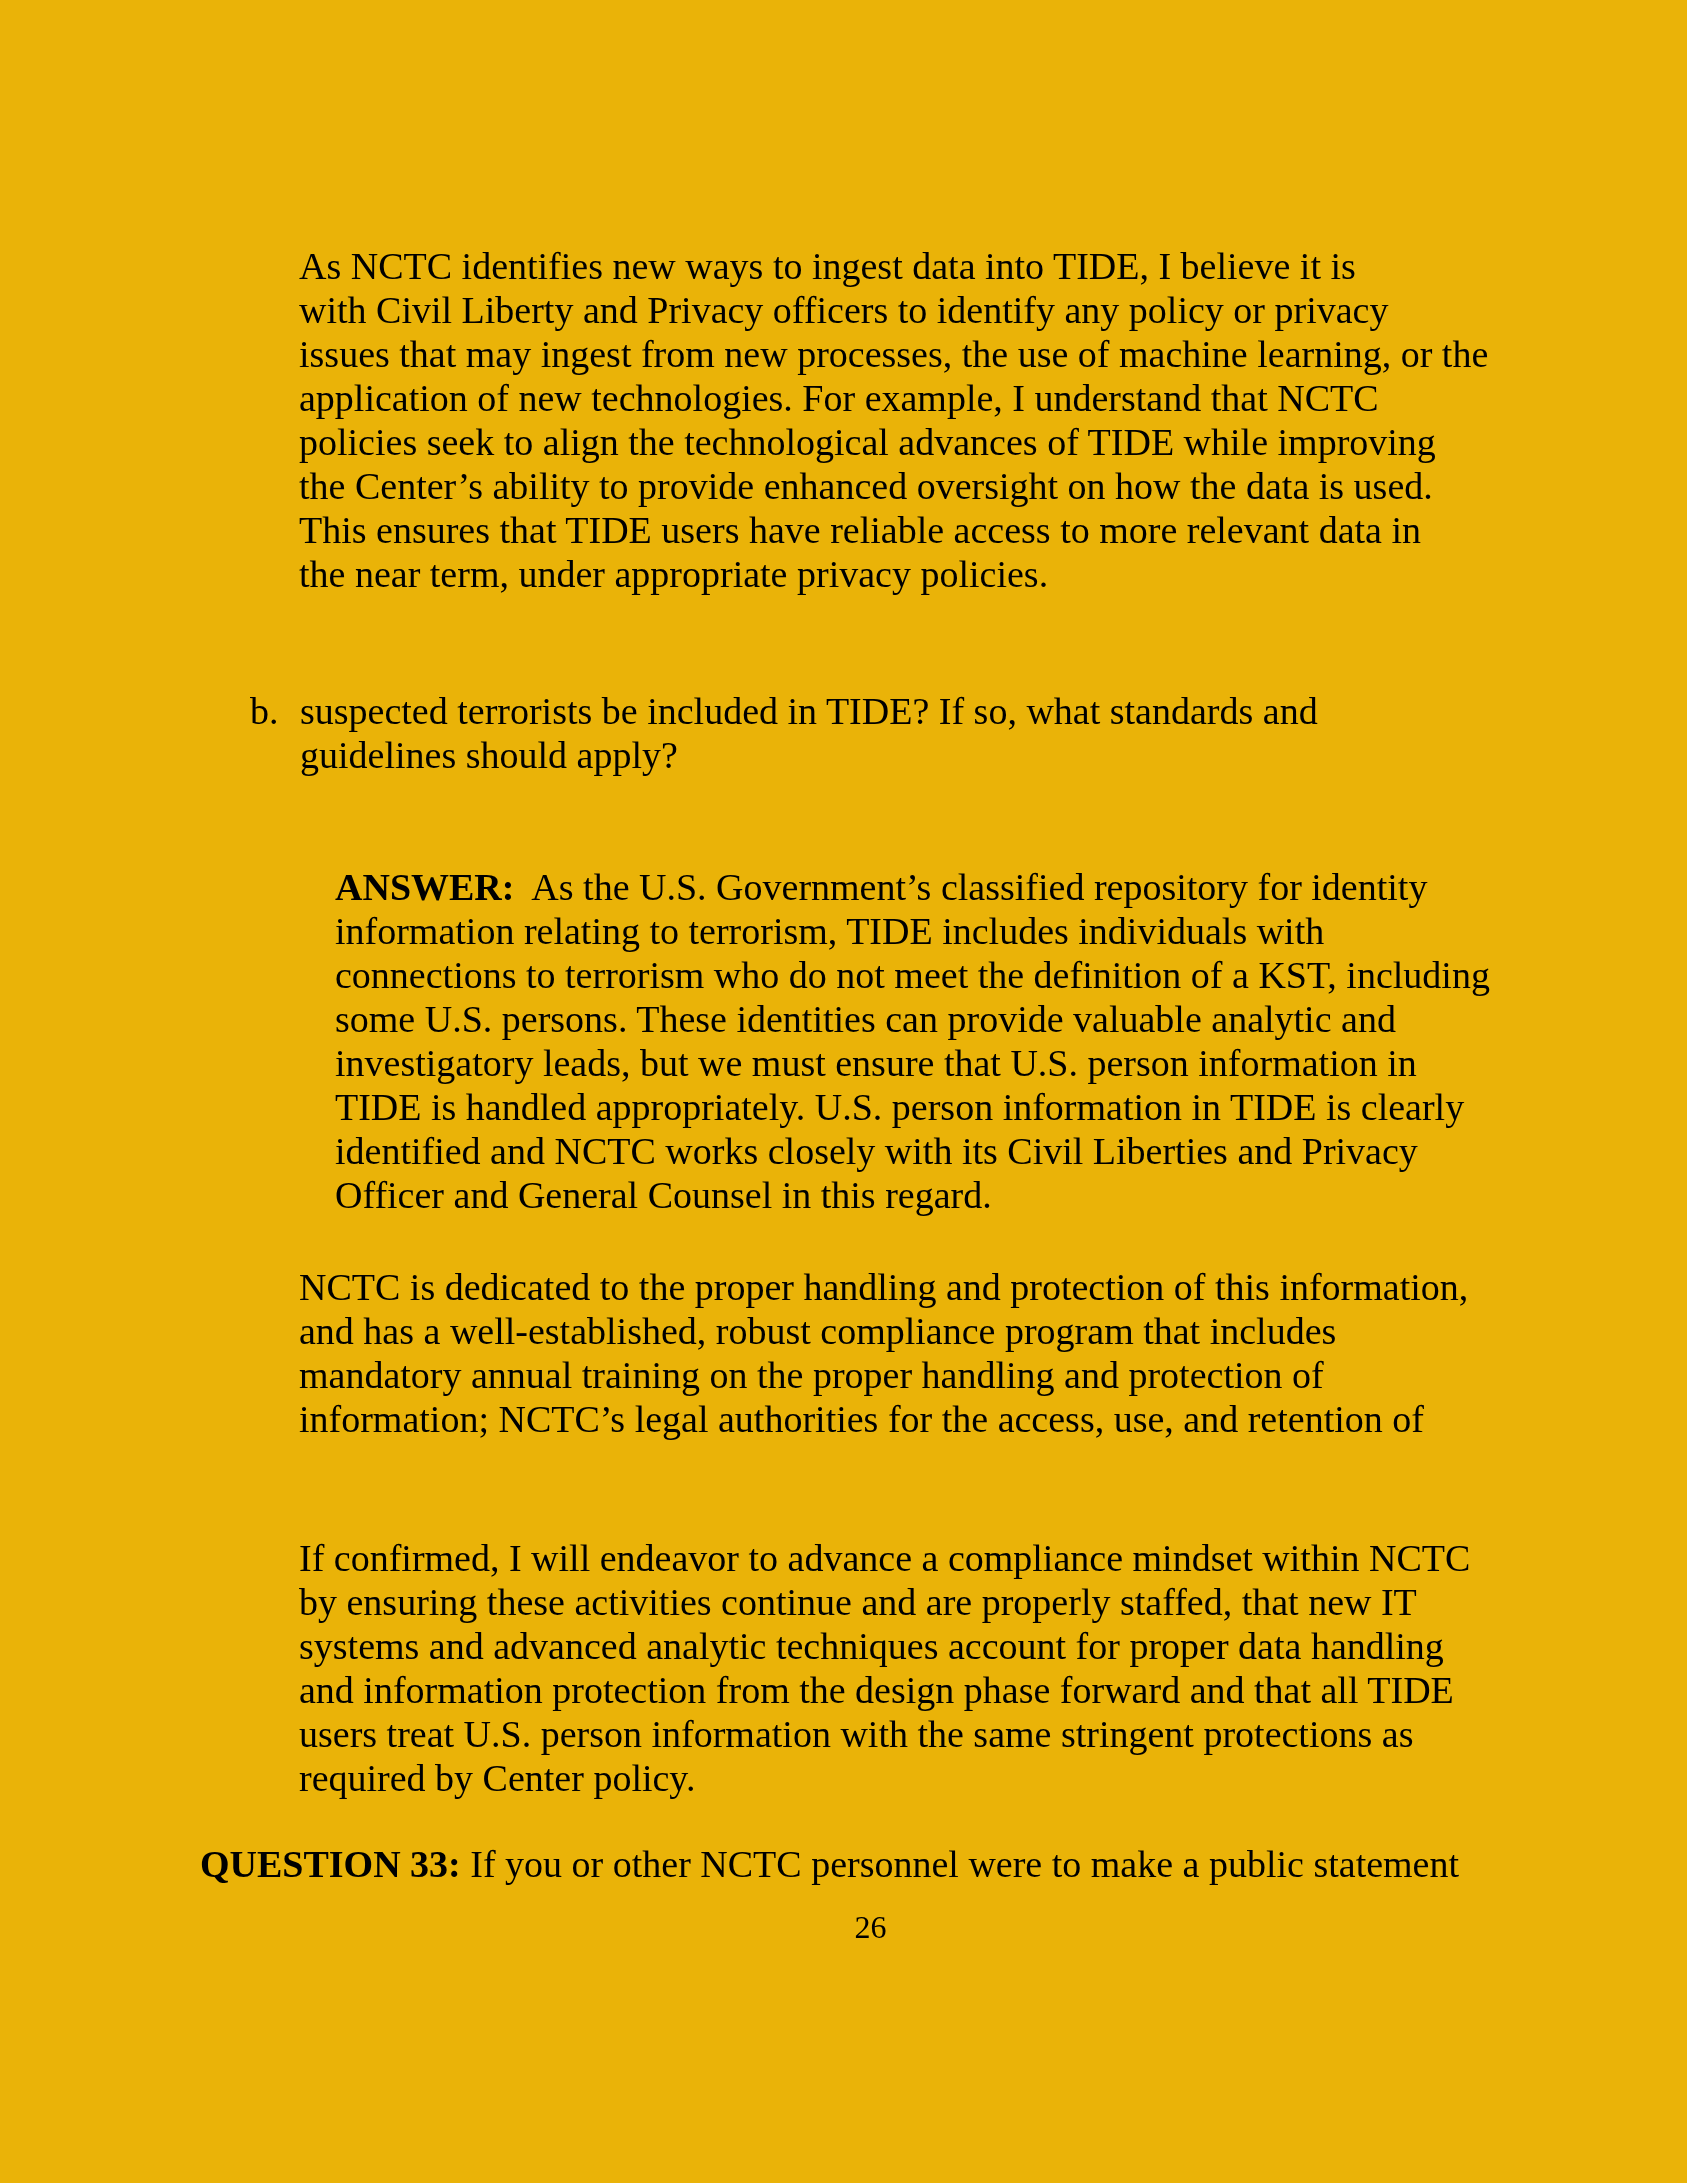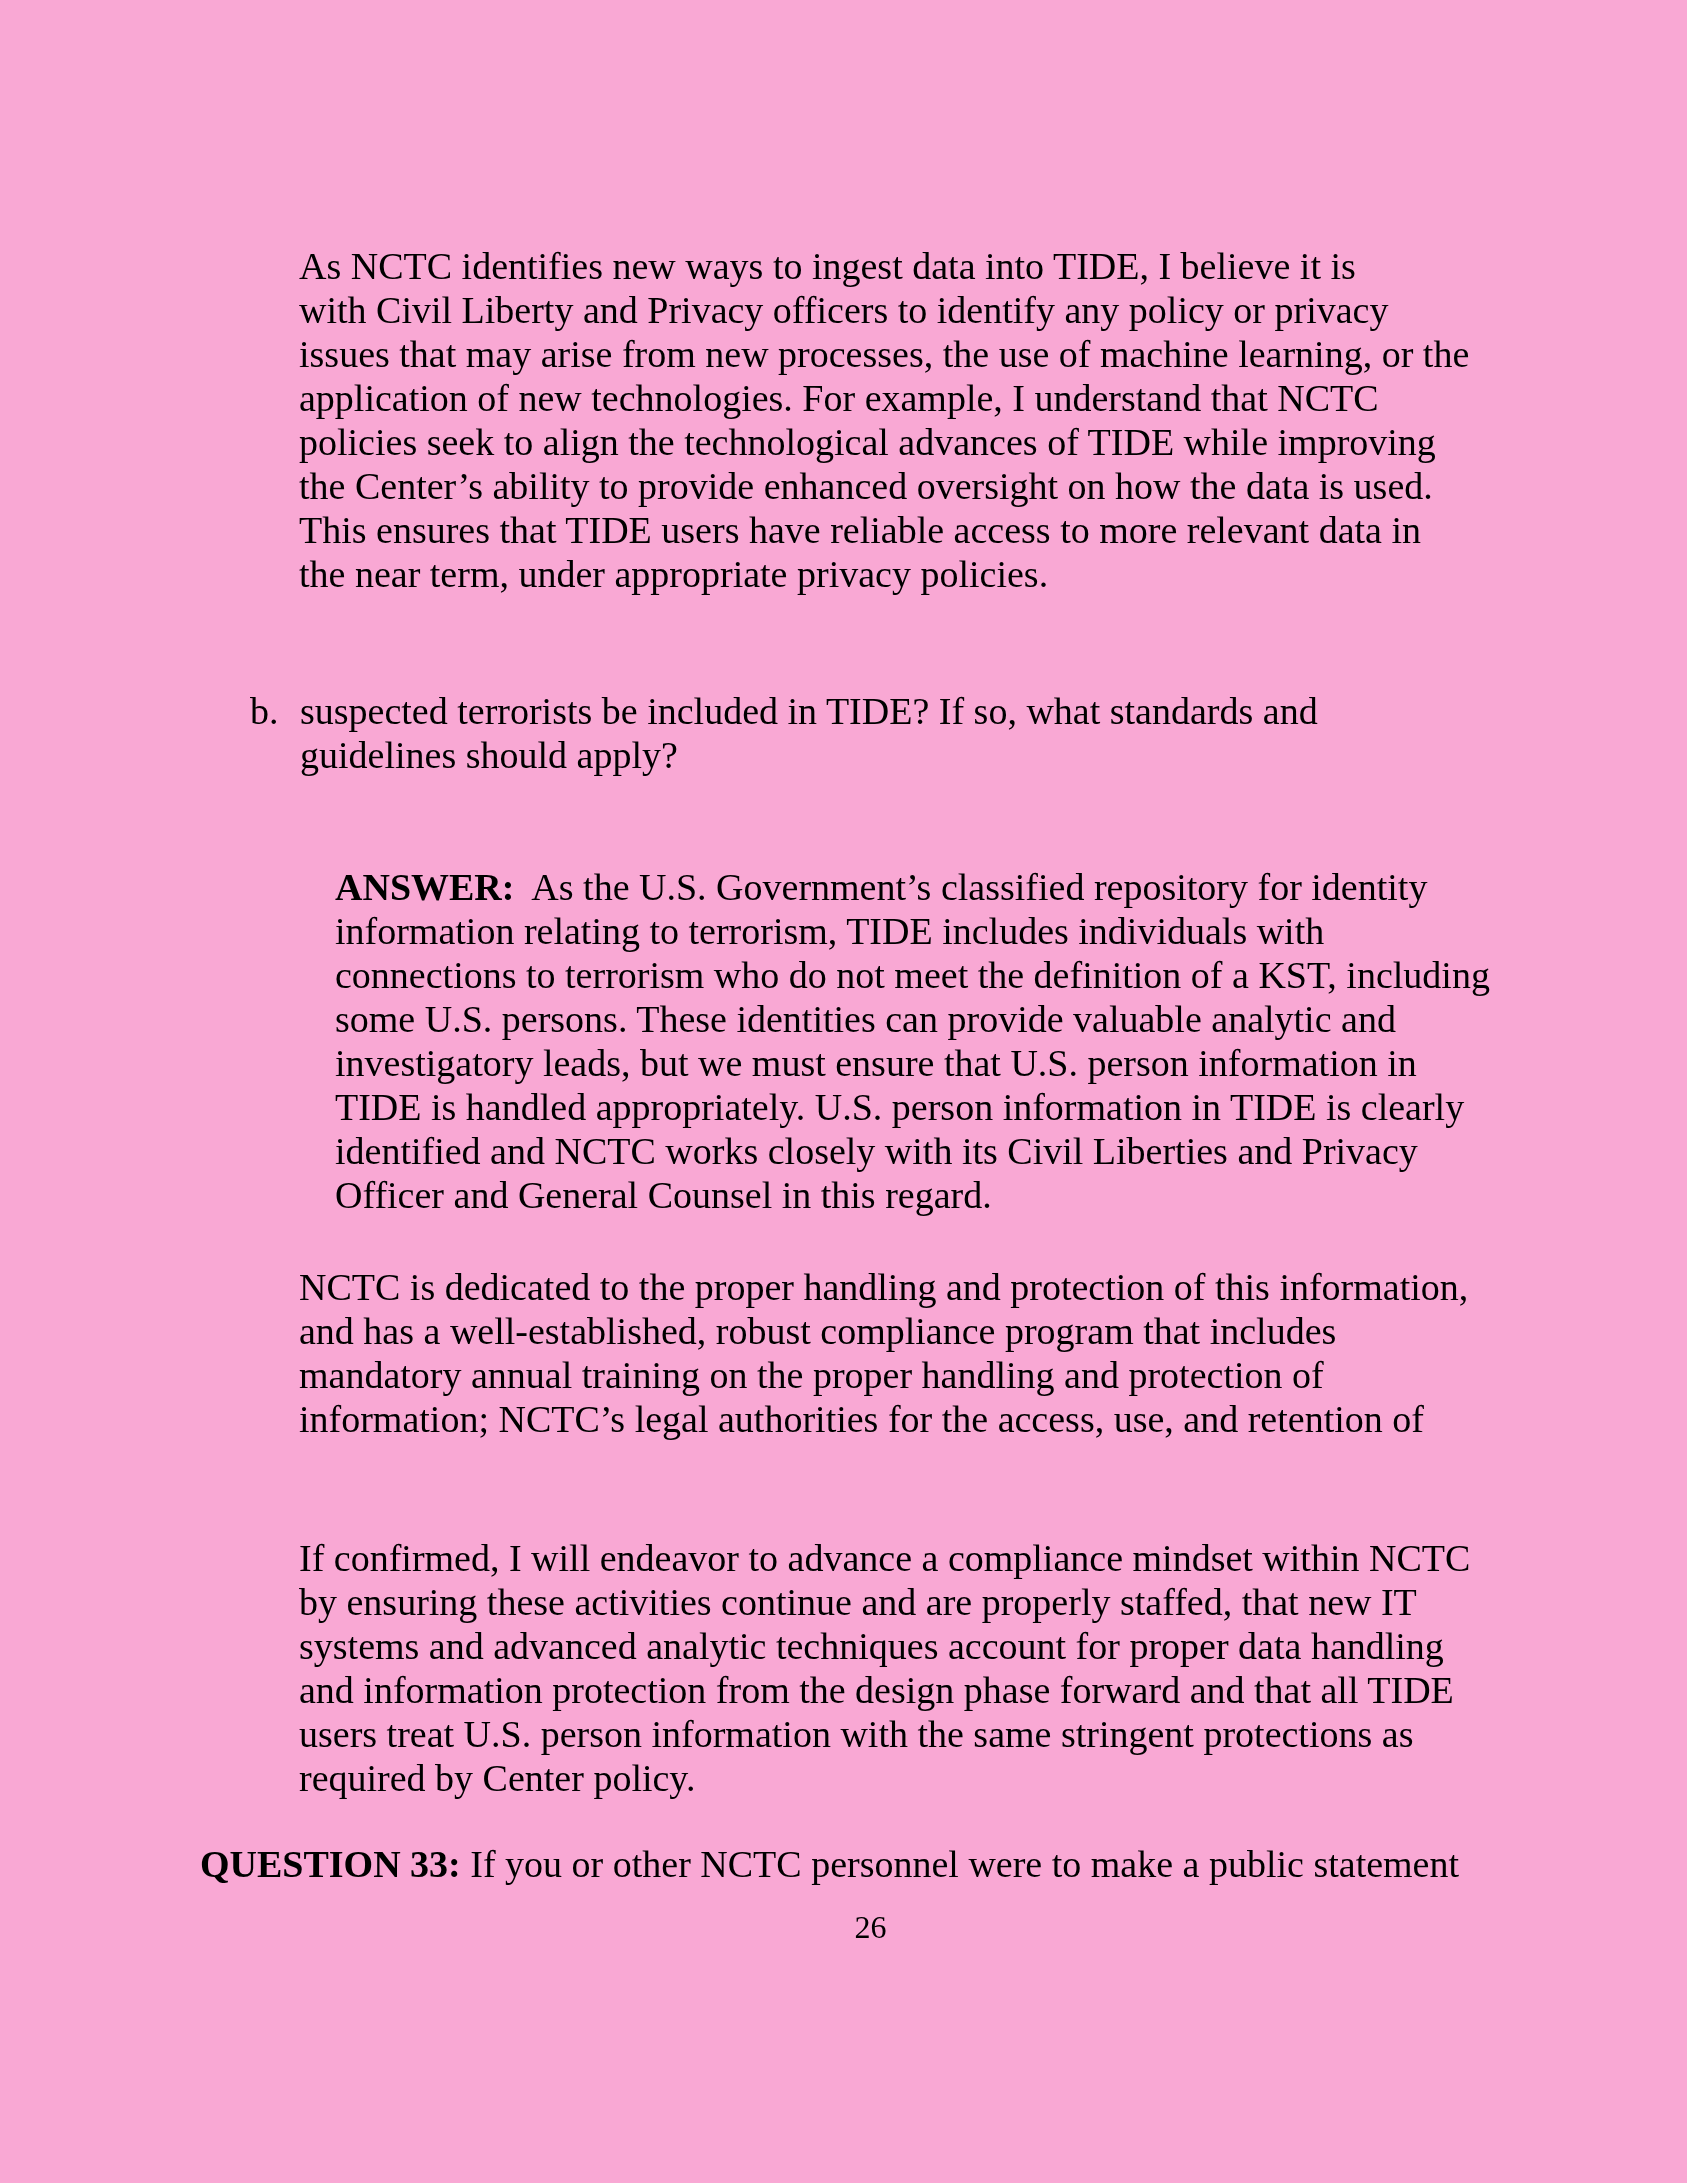--- a/index.html
+++ b/index.html
@@ -14,21 +14,21 @@
       overflow: hidden;
       font-family: "Liberation Serif", "DejaVu Serif", serif;
       color: #000000;
     }
     .page {
       position: absolute;
       left: 0;
       top: 0;
       width: 1687px;
       height: 2183px;
-      background: #f9a8d4;
+      background: #eab308;
     }
     .block {
       position: absolute;
       font-size: 38px;
       line-height: 44px;
       white-space: nowrap;
     }
     .line {
       display: block;
       height: 44px;
@@ -63,21 +63,21 @@
     }
   </style>
 </head>
 <body>
 
 <div class="page">
 
   <div class="block indent-body para-1">
     <span class="line">As NCTC identifies new ways to ingest data into TIDE, I believe it is</span>
     <span class="line">with Civil Liberty and Privacy officers to identify any policy or privacy</span>
-    <span class="line">issues that may arise from new processes, the use of machine learning, or the</span>
+    <span class="line">issues that may ingest from new processes, the use of machine learning, or the</span>
     <span class="line">application of new technologies.  For example, I understand that NCTC</span>
     <span class="line">policies seek to align the technological advances of TIDE while improving</span>
     <span class="line">the Center’s ability to provide enhanced oversight on how the data is used.</span>
     <span class="line">This ensures that TIDE users have reliable access to more relevant data in</span>
     <span class="line">the near term, under appropriate privacy policies.</span>
   </div>
 
   <div class="block item-b">
     <span class="marker">b.</span>
     <div class="item-text">

